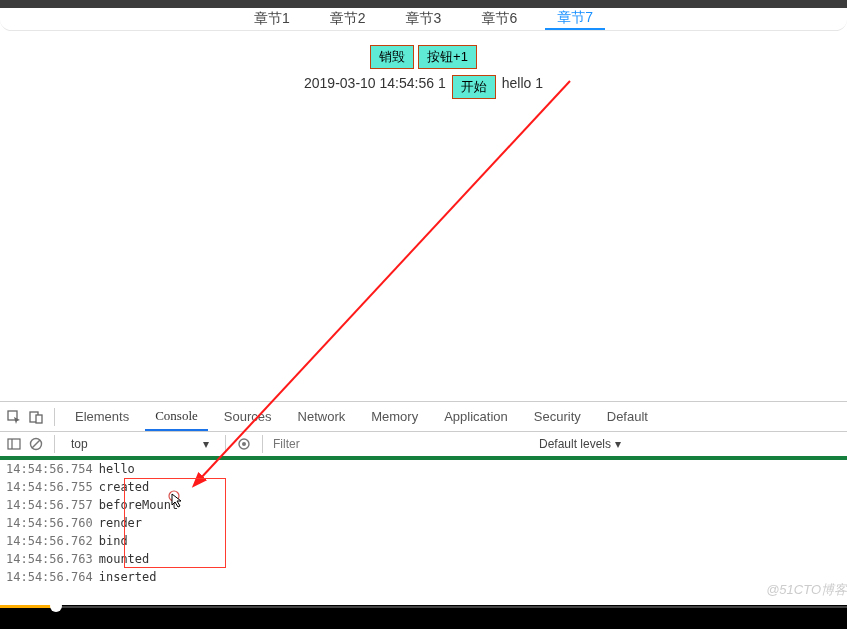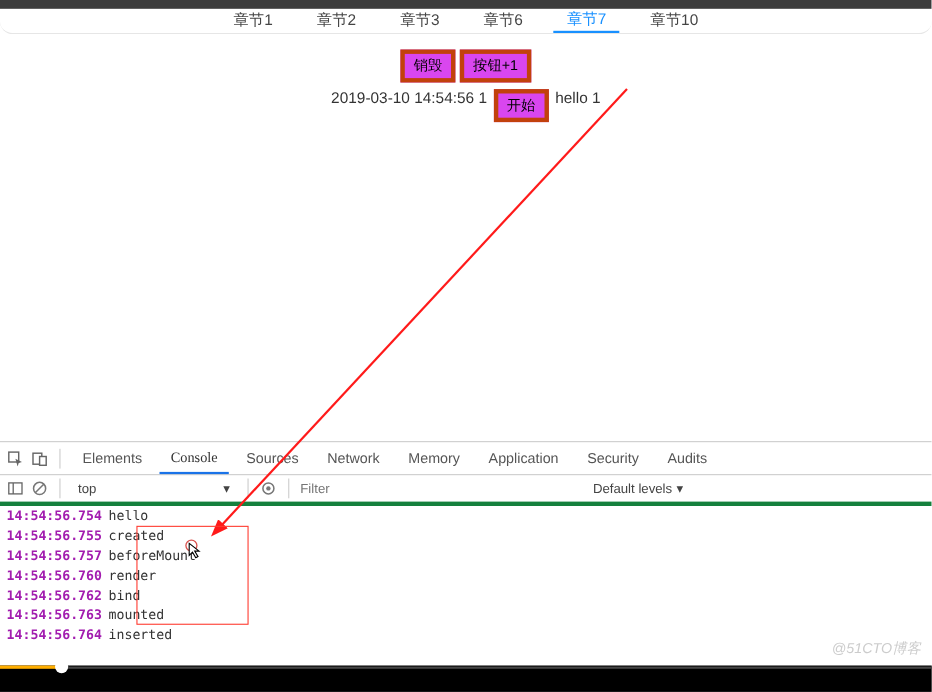--- a/index.html
+++ b/index.html
@@ -3,58 +3,57 @@
 <meta charset="utf-8">
 <style>
   * { box-sizing: border-box; margin: 0; padding: 0; }
   html, body { width: 847px; height: 629px; font-family: -apple-system, "Helvetica Neue", Arial, sans-serif; overflow: hidden; background: #fff; }
   .topbar { height: 8px; background: #3c3c3c; }
   .tabs { display: flex; justify-content: center; gap: 16px; border-bottom: 1px solid #e6e6e6; height: 23px; align-items: center; font-size: 14px; color: #444; border-radius: 13px; }
   .tab { padding: 0 12px; height: 100%; display: flex; align-items: center; cursor: pointer; }
   .tab.active { color: #1890ff; border-bottom: 2px solid #1890ff; }
   .content { position: relative; height: 370px; padding-top: 14px; text-align: center; }
   .btnrow { display: flex; justify-content: center; gap: 4px; }
-  .btn { font-size: 13px; border: 4px solid #c2410c; background: #d946ef; padding: 2px 8px; cursor: pointer; font-family: inherit; }
+  .btn { font-size: 13px; border: 1px solid #c2410c; background: #5eead4; padding: 2px 8px; cursor: pointer; font-family: inherit; }
   .row2 { display: flex; justify-content: center; align-items: flex-start; gap: 6px; margin-top: 6px; font-size: 14px; color: #333; }
   
   .arrow-svg { position: absolute; left: 0; top: 0; pointer-events: none; }
   
   .devtools { border-top: 1px solid #ccc; font-size: 13px; color: #333; background: #fff; }
   .dt-tabs { display: flex; align-items: center; height: 30px; border-bottom: 1px solid #ccc; padding: 0 6px; gap: 6px; }
   .dt-icon { width: 16px; height: 16px; display: inline-flex; align-items: center; justify-content: center; color: #666; }
   .dt-sep { width: 1px; height: 18px; background: #ccc; margin: 0 4px; }
   .dt-tab { padding: 0 10px; height: 100%; display: flex; align-items: center; cursor: pointer; color: #555; }
   .dt-tab.active { color: #333; border-bottom: 2px solid #1a73e8; font-family: Liberation Serif, serif; }
   .dt-toolbar { display: flex; align-items: center; height: 28px; border-bottom: 4px solid #15803d; padding: 0 6px; gap: 6px; font-size: 12px; color: #555; }
   .dt-select { display: flex; align-items: center; gap: 60px; border: none; background: none; padding: 2px 6px; cursor: pointer; min-width: 150px; justify-content: space-between; color: #444; }
   .dt-filter { border: none; outline: none; font-size: 12px; flex: 0 0 260px; color: #888; background: transparent; }
   .dt-levels { display: flex; align-items: center; gap: 4px; cursor: pointer; color: #444; }
   .console { font-family: Menlo, Consolas, monospace; font-size: 12px; color: #333; position: relative; }
   .log { display: flex; white-space: pre; padding: 0 6px; line-height: 18px; }
-  .log .ts { color: #a21caf; margin-right: 6px; font-weight: bold; }
+  .log .ts { color: #737373; margin-right: 6px; }
   .highlight-box { position: absolute; left: 124px; top: 18px; width: 102px; height: 90px; border: 1px solid #ff3b30; pointer-events: none; }
   .cursor { position: absolute; left: 168px; top: 30px; pointer-events: none; }
   .video-bar { position: absolute; left: 0; bottom: 0; width: 847px; height: 24px; background: #000; }
   .progress { position: absolute; left: 0; top: 0; height: 3px; width: 55px; background: #ffae00; }
   .track { position: absolute; left: 55px; top: 1px; height: 2px; right: 0; background: #444; }
   .knob { position: absolute; left: 50px; top: -5px; width: 12px; height: 12px; background: #fff; border-radius: 50%; }
-  .watermark { position: absolute; right: 10px; bottom: 30px; font-size: 13px; color: #ccc; font-style: italic; }
+  .watermark { position: absolute; right: 0; bottom: 30px; font-size: 13px; color: #ccc; font-style: italic; }
 </style>
 </head>
 <body>
 
 <div class="topbar"></div>
 
 <div class="tabs">
   <div class="tab">章节1</div>
   <div class="tab">章节2</div>
   <div class="tab">章节3</div>
   <div class="tab">章节6</div>
   <div class="tab active">章节7</div>
-  <div class="tab">章节10</div>
 </div>
 
 <div class="content">
   <div class="btnrow">
     <button class="btn">销毁</button>
     <button class="btn">按钮+1</button>
   </div>
   <div class="row2">
     <span>2019-03-10 14:54:56 1</span>
     <button class="btn">开始</button>
@@ -86,21 +85,21 @@
         </svg>
     </span>
     <span class="dt-sep"></span>
     <div class="dt-tab">Elements</div>
     <div class="dt-tab active">Console</div>
     <div class="dt-tab">Sources</div>
     <div class="dt-tab">Network</div>
     <div class="dt-tab">Memory</div>
     <div class="dt-tab">Application</div>
     <div class="dt-tab">Security</div>
-    <div class="dt-tab">Audits</div>
+    <div class="dt-tab">Default</div>
   </div>
 
   <div class="dt-toolbar">
     <span class="dt-icon">
       <svg width="14" height="14" viewBox="0 0 14 14">
           <rect x="1" y="2" width="12" height="10" fill="none" stroke="#666" stroke-width="1.2"></rect>
           <line x1="5" y1="2" x2="5" y2="12" stroke="#666" stroke-width="1.2"></line>
         </svg>
     </span>
     <span class="dt-icon">

